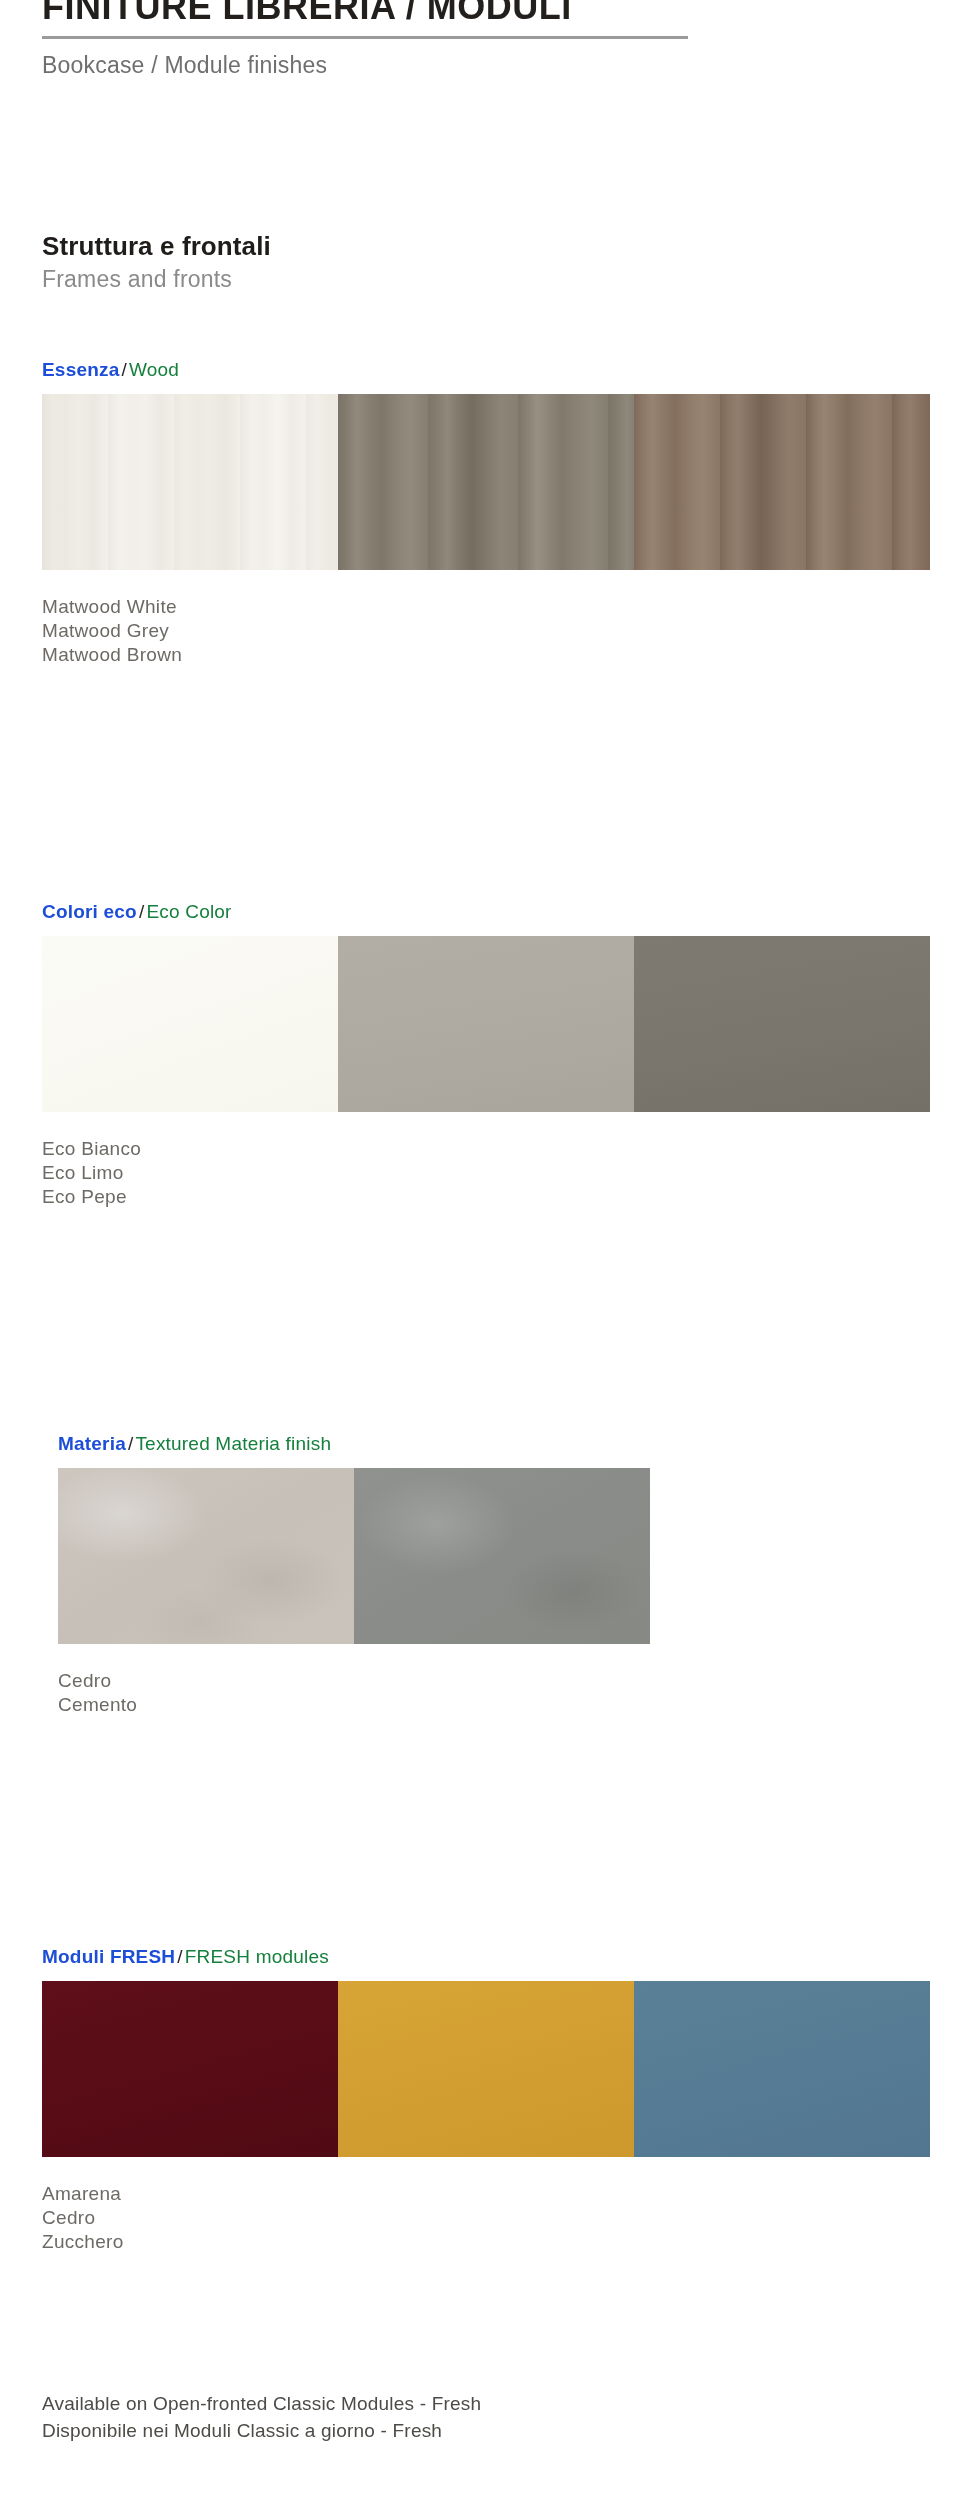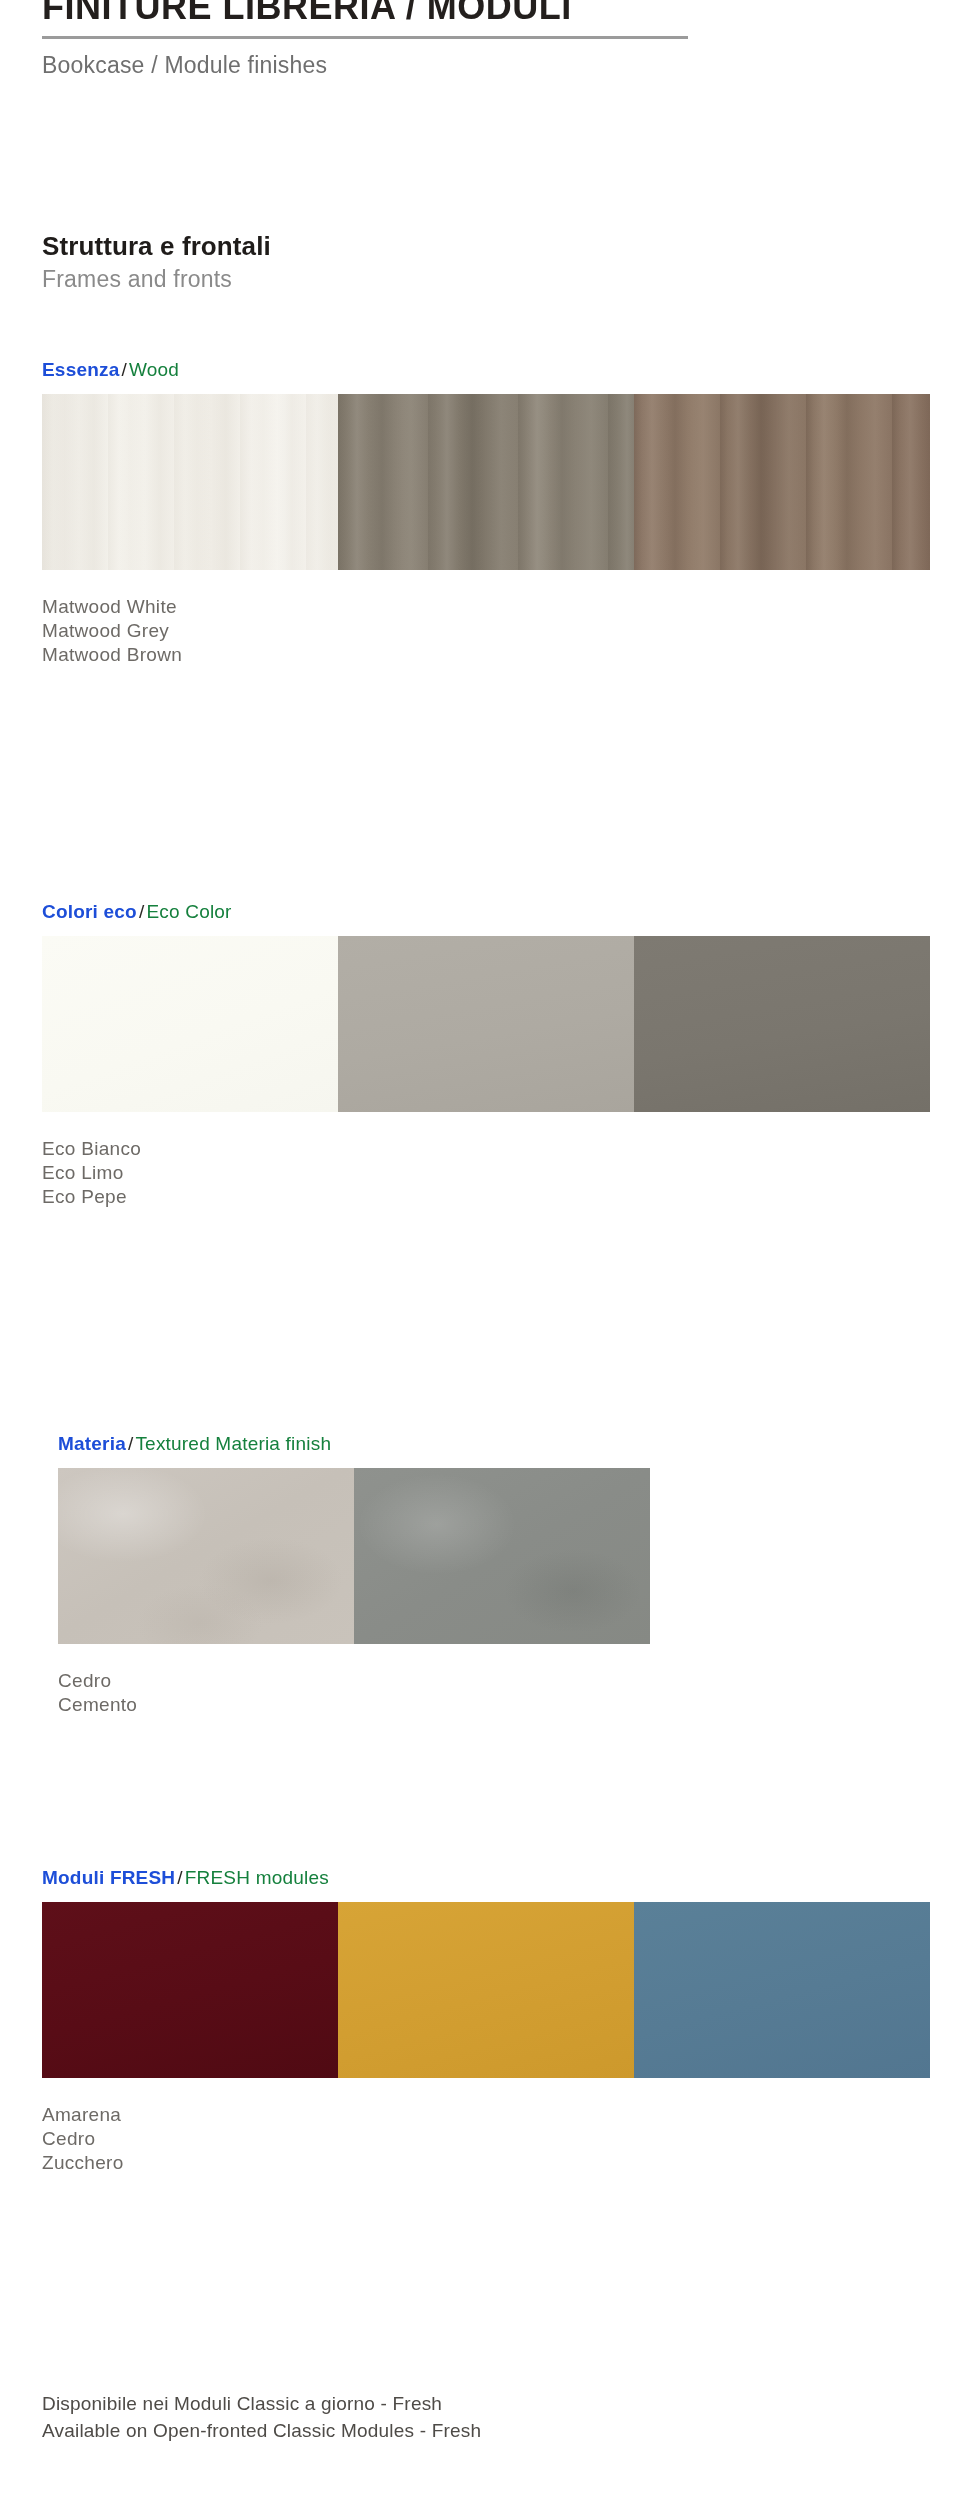--- a/index.html
+++ b/index.html
@@ -269,34 +269,34 @@
     <div class="swatch-row">
       <div class="swatch tex-calce"></div>
       <div class="swatch tex-cemento"></div>
     </div>
     <div class="caption-row">
       <div class="caption">Cedro</div>
       <div class="caption">Cemento</div>
     </div>
   </div>
 
-  <div class="group" style="top:1866px;">
+  <div class="group" style="top:1945px;">
     <div class="group-label">
       <span class="lbl-it">Moduli FRESH</span><span class="lbl-sep">/</span><span class="lbl-en">FRESH modules</span>
     </div>
     <div class="swatch-row">
       <div class="swatch tex-amarena"></div>
       <div class="swatch tex-cedro"></div>
       <div class="swatch tex-zucchero"></div>
     </div>
     <div class="caption-row">
       <div class="caption">Amarena</div>
       <div class="caption">Cedro</div>
       <div class="caption">Zucchero</div>
     </div>
   </div>
 
   <div class="footnote" style="top:2390px;">
+    <div>Available on Open-fronted Classic Modules - Fresh</div>
     <div>Disponibile nei Moduli Classic a giorno - Fresh</div>
-    <div>Available on Open-fronted Classic Modules - Fresh</div>
   </div>
 
 </div>
 
 </body></html>

